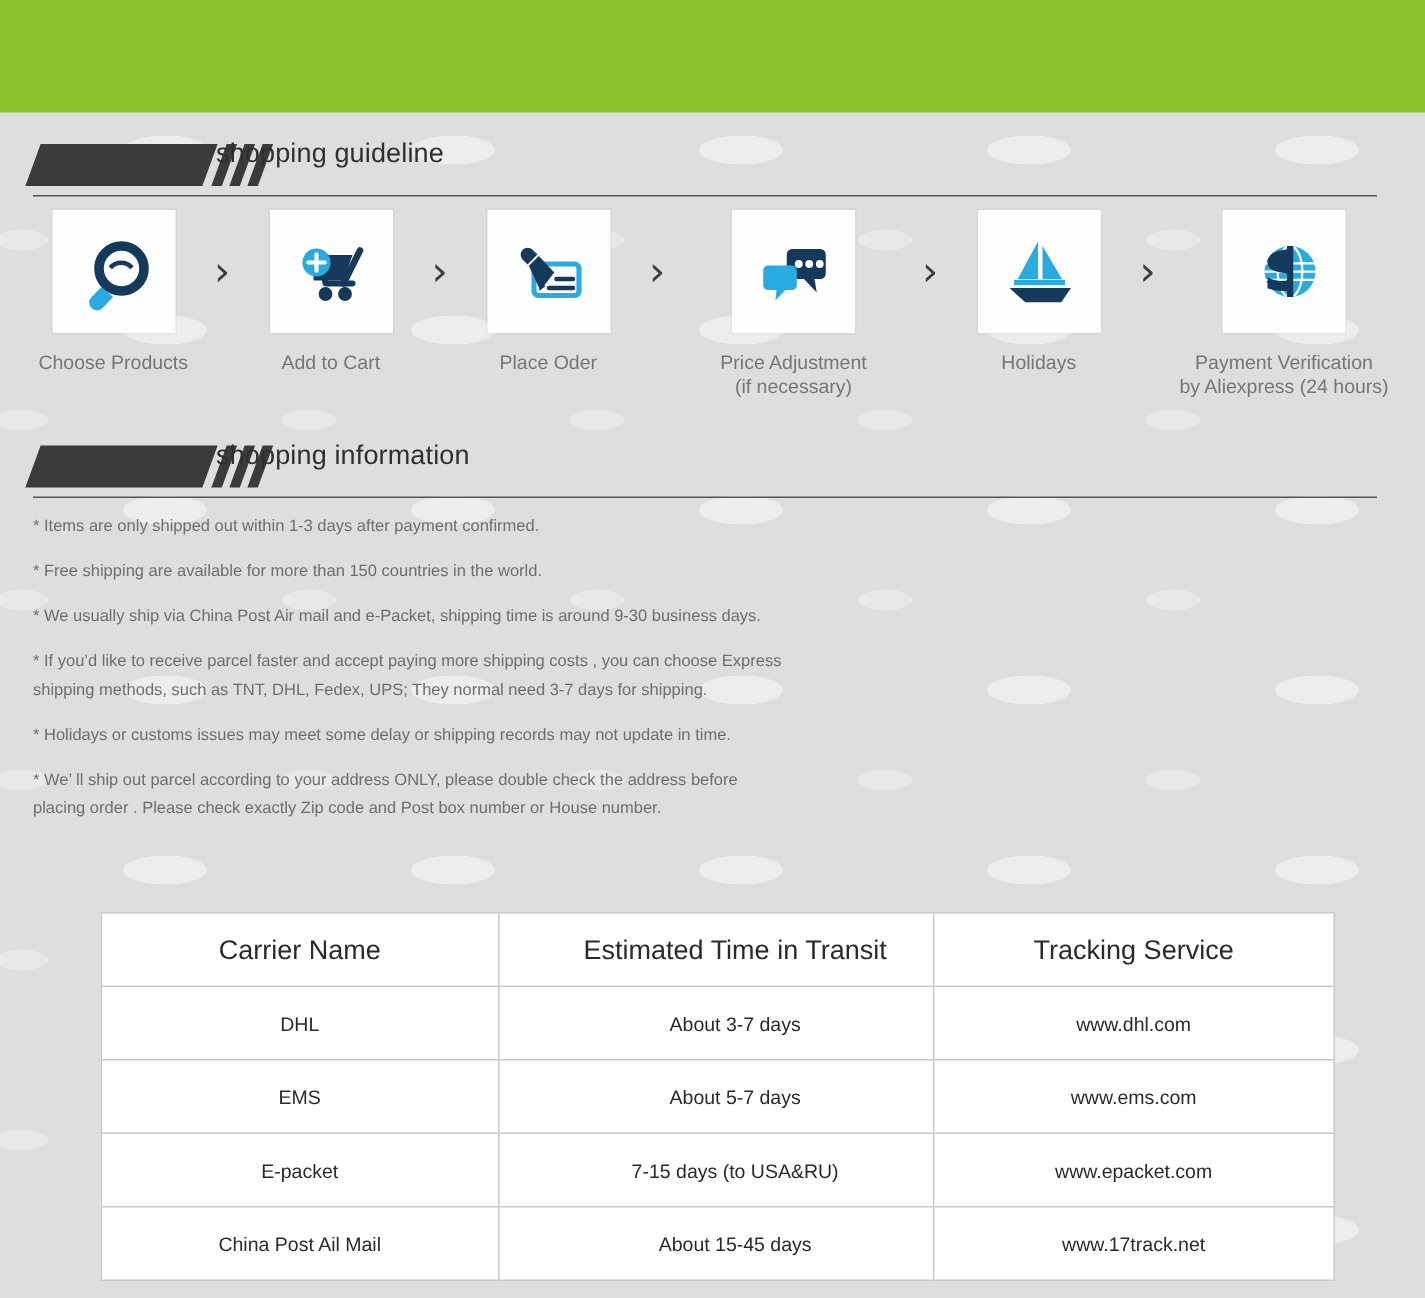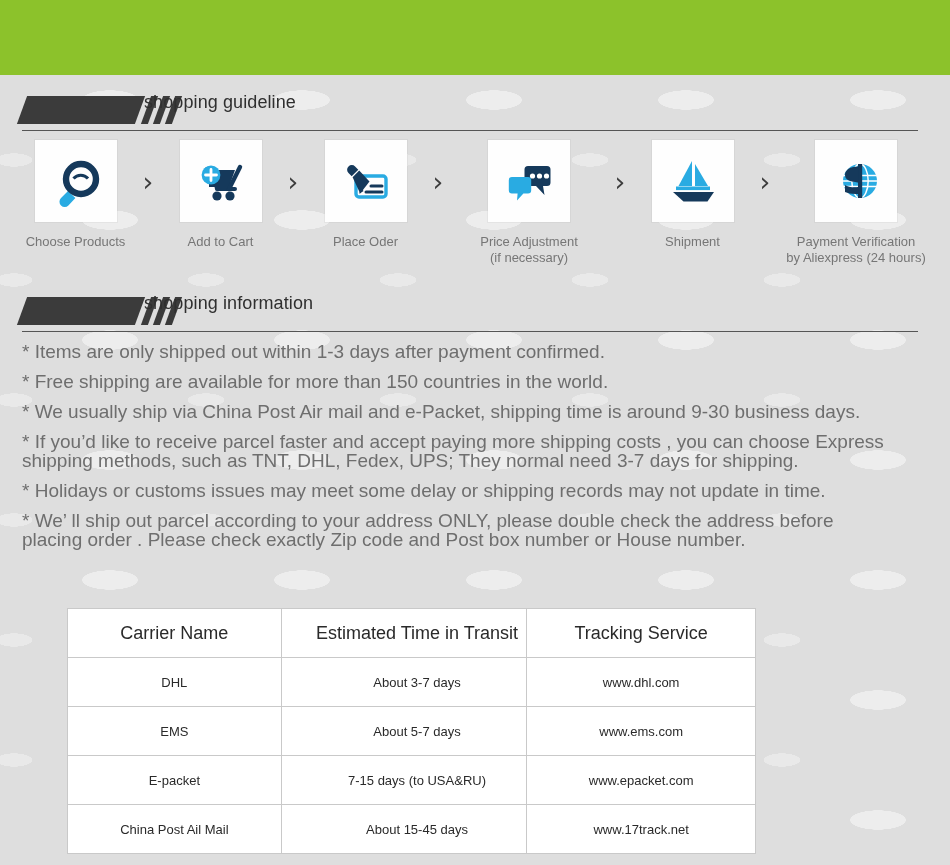--- a/index.html
+++ b/index.html
@@ -116,35 +116,35 @@
   }
 
   
   .info {
     position: absolute;
     left: 22px; top: 342px;
     width: 910px;
   }
   .info p {
     margin: 0 0 11px 0;
-    font-size: 19px;
+    font-size: 11px;
     line-height: 19px;
     color: #6e6e6e;
     white-space: pre-line;
   }
 
   
   .tablewrap {
     position: absolute;
     left: 67px; top: 608px;
     width: 823px;
   }
   table {
     border-collapse: collapse;
-    width: 689px;
+    width: 823px;
     background: #ffffff;
   }
   td {
     border: 1px solid #c9c9c9;
     height: 48px;
     text-align: center;
     vertical-align: middle;
     font-size: 13px;
     color: #2a2a2a;
     padding: 0 6px;
@@ -235,21 +235,21 @@
 
   <div class="step">
     <div class="step-tile">
       <svg width="56" height="56" viewBox="0 0 56 56">
         <path d="M27 8 L27 33 L13.5 33 Z" fill="#29abe2"></path>
         <path d="M30 11 L43 33 L30 33 Z" fill="#29abe2"></path>
         <rect x="11" y="33.5" width="34" height="3.6" fill="#29abe2"></rect>
         <path d="M8 39 h41 l-6.5 9.5 h-24 Z" fill="#15395b"></path>
       </svg>
     </div>
-    <div class="step-label">Shipment</div>
+    <div class="step-label">Holidays</div>
   </div>
 
   <div class="chev">›</div>
 
   <div class="step wide">
     <div class="step-tile">
       <svg width="56" height="56" viewBox="0 0 56 56">
         <circle cx="32" cy="28" r="17" fill="#29abe2"></circle>
         <g fill="none" stroke="#ffffff" stroke-width="1.5">
           <ellipse cx="32" cy="28" rx="8.2" ry="17"></ellipse>

